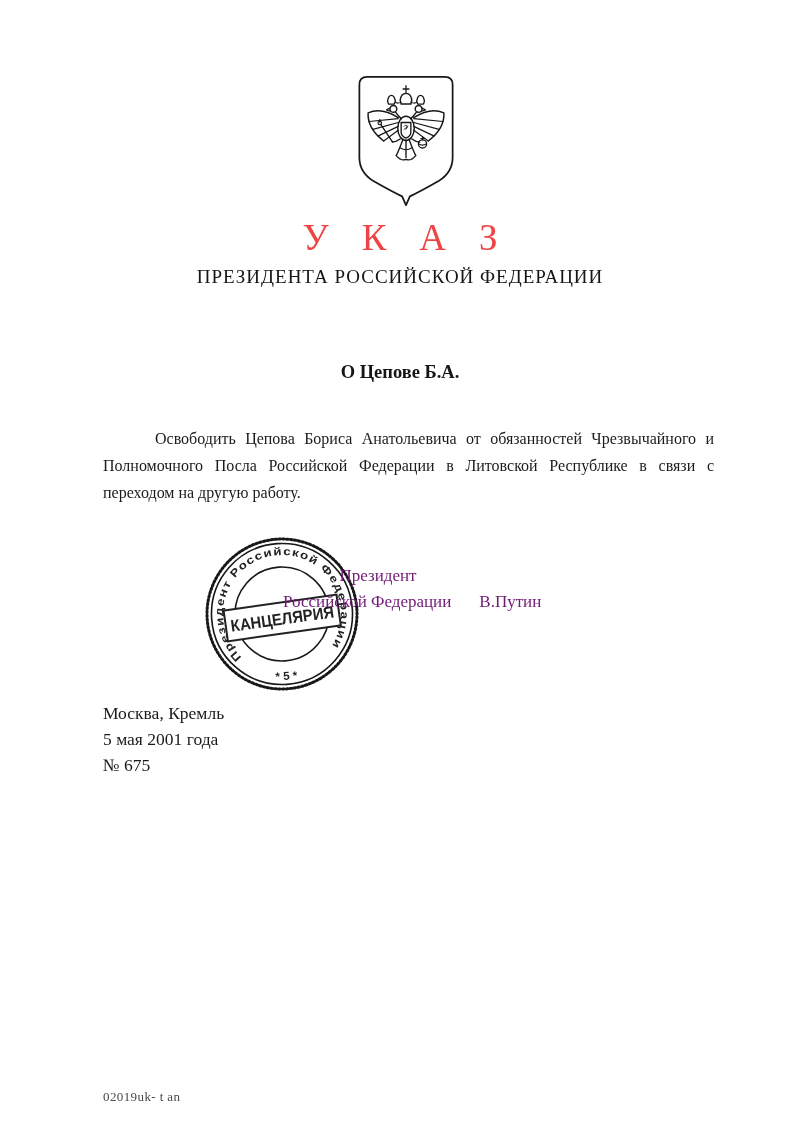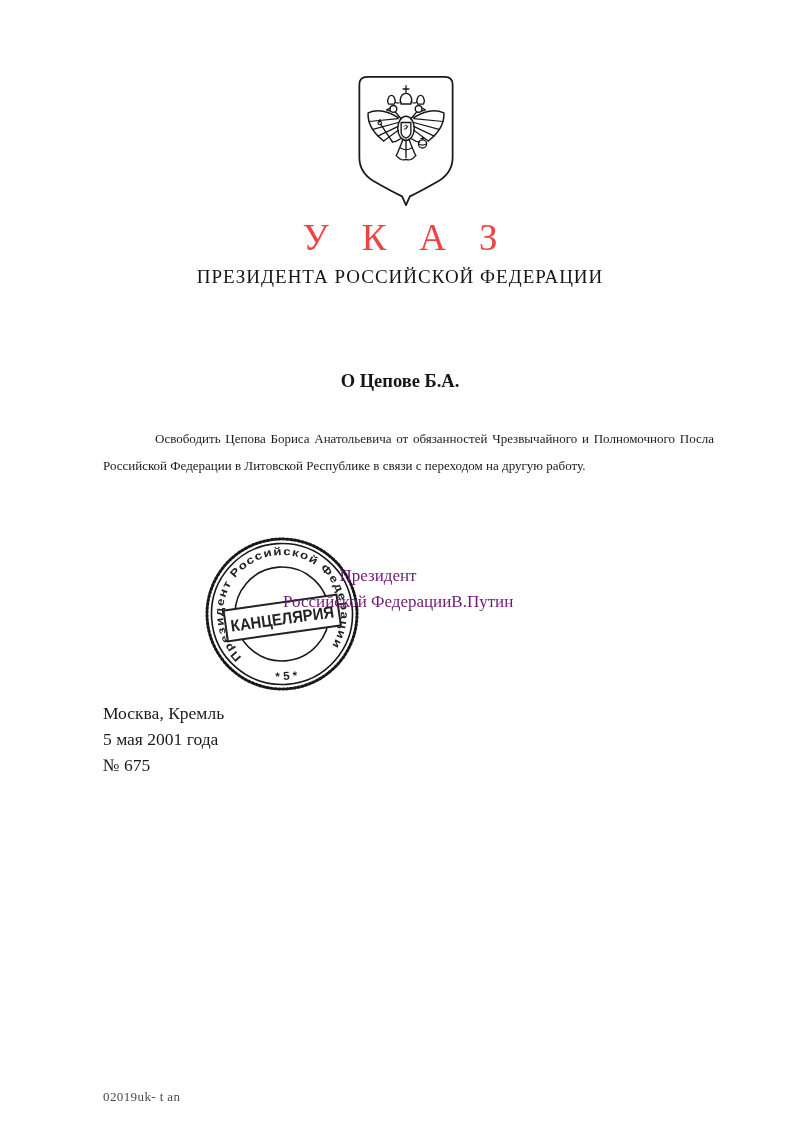--- a/index.html
+++ b/index.html
@@ -27,36 +27,35 @@
     left:0;top:266px;width:800px;
     text-align:center;
     font-size:19px;letter-spacing:1px;
     color:#161616;
   }
   .doc-subject{
     left:0;top:362px;width:800px;
     text-align:center;
     font-size:18.5px;font-weight:bold;
     color:#161616;
-    margin-top:9px;
   }
 
   
   .doc-body{
     left:103px;top:425px;width:611px;
-    font-size:13px;line-height:27px;
+    font-size:16px;line-height:27px;
     text-align:justify;text-indent:52px;
     color:#1b1b1b;
   }
 
   
   .sig{z-index:3;font-size:17px;color:#701a75;}
   .sig-line1{left:283px;top:566px;width:190px;text-align:center;}
   .sig-line2{left:283px;top:592px;white-space:nowrap;}
-  .sig-name{display:inline-block;font-family:Liberation Serif, serif;}
+  .sig-name{display:inline-block;margin-left:28px;font-family:Liberation Serif, serif;}
 
   
   .stamp{left:202px;top:534px;width:160px;height:160px;z-index:2;}
   .stamp text{fill:#222;}
   .ring-text{font-family:"Liberation Sans",sans-serif;font-weight:bold;font-size:11px;letter-spacing:1px;}
   .bottom-text{font-family:"Liberation Sans",sans-serif;font-weight:bold;font-size:11.5px;}
   .center-text{font-family:"Liberation Sans",sans-serif;font-weight:bold;font-size:16.5px;}
 
   
   .date-block{

